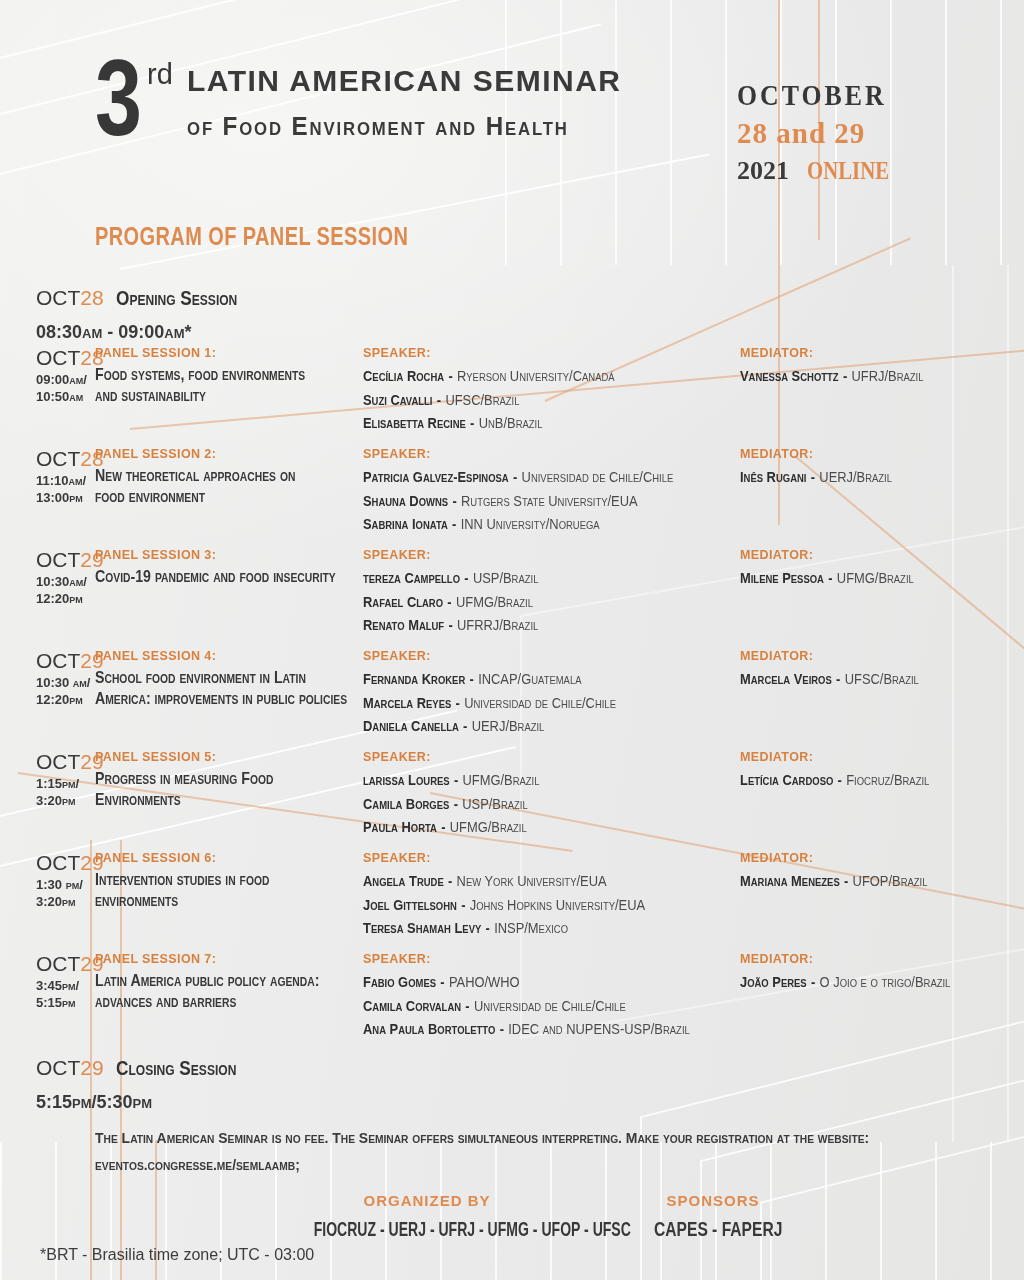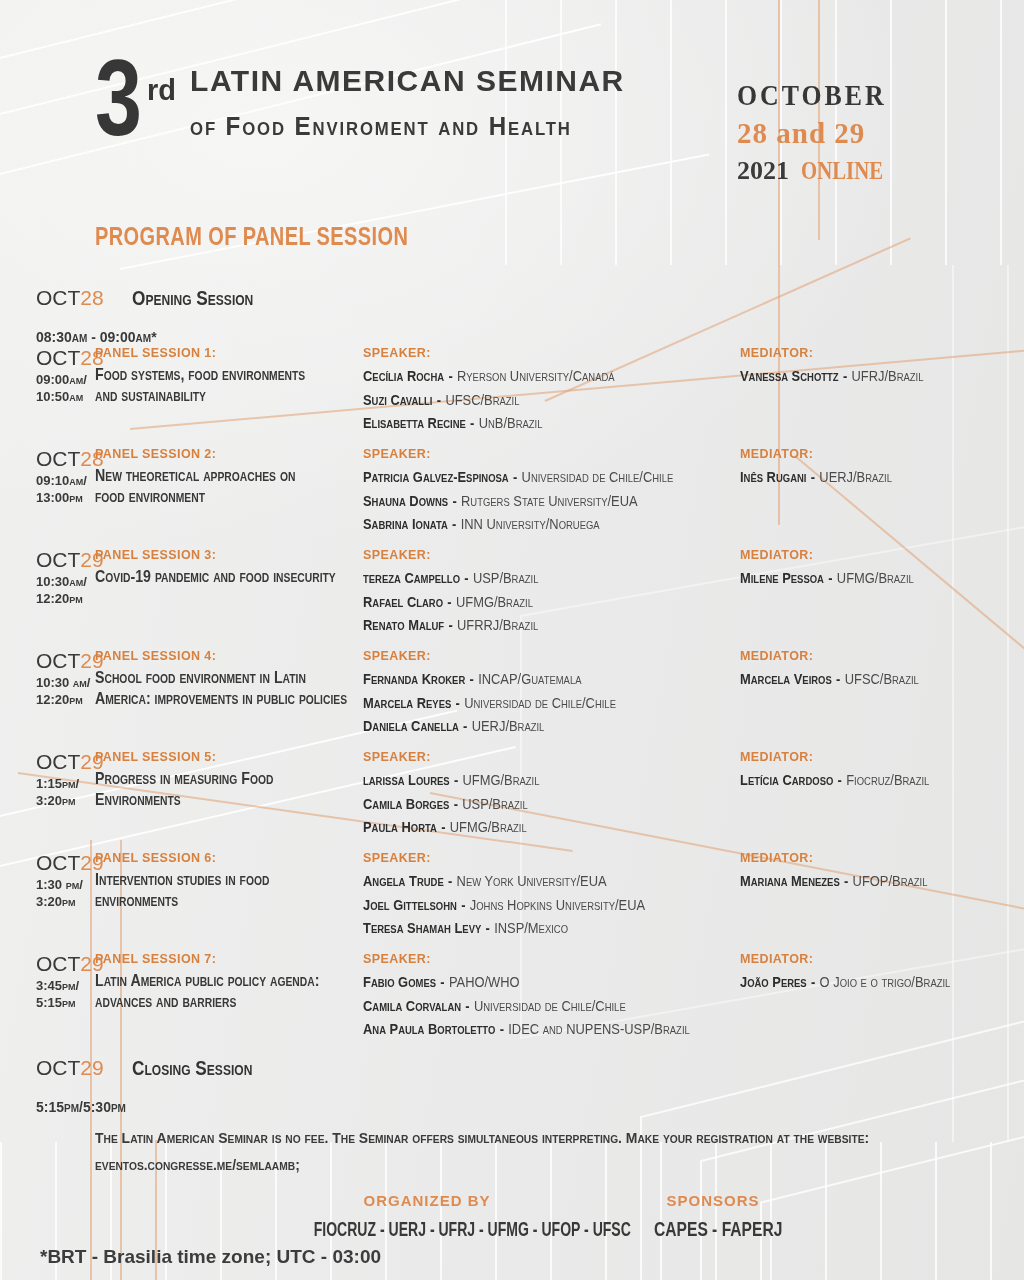--- a/index.html
+++ b/index.html
@@ -29,56 +29,56 @@
   .cx{display:inline-block;white-space:nowrap;transform-origin:0 50%;}
   .cxc{transform-origin:50% 50%;}
   .cx72{transform:scaleX(.72);}
   .cx80{transform:scaleX(.80);}
   .cx86{transform:scaleX(.86);}
   .cx93{transform:scaleX(.93);}
   .orange{color:#df8a4e;}
   
   .brand{position:absolute;top:54px;left:95px;display:flex;align-items:flex-start;}
   .big3{display:inline-block;font-size:108px;line-height:88px;font-weight:bold;color:#373737;transform:scaleX(.78);transform-origin:0 0;}
-  .sup{font-size:29px;font-weight:bold;color:#373737;margin:20px 0 0 -8px;}
+  .sup{font-size:29px;font-weight:normal;color:#373737;margin:4px 0 0 -8px;}
   .titles{margin:10px 0 0 14px;}
   .t1{font-size:30px;font-weight:bold;letter-spacing:1.5px;color:#3a3a3a;}
   .t2{font-size:26px;font-weight:bold;letter-spacing:2px;color:#3a3a3a;margin-top:13px;}
   .datebox{position:absolute;top:78px;left:737px;font-family:Liberation Serif, serif;}
   .d1{font-size:30px;font-weight:bold;letter-spacing:3.5px;color:#373737;margin-bottom:5px;}
   .d2{font-size:29px;font-weight:bold;letter-spacing:1px;margin-bottom:6px;}
-  .d3{display:flex;align-items:center;gap:12px;font-size:26px;font-weight:bold;}
+  .d3{display:flex;align-items:center;gap:18px;font-size:26px;font-weight:bold;}
   
   .heading{position:absolute;top:222px;left:95px;font-size:25px;font-weight:bold;letter-spacing:.5px;}
   
   .edge-session{position:absolute;left:36px;}
   .edge-line1{display:flex;align-items:baseline;gap:12px;}
   .oct{font-size:21px;font-weight:normal;color:#3a3a3a;white-space:nowrap;}
   .oct .od{color:#df8a4e;}
-  .edge-title{font-size:20px;font-weight:bold;color:#333;margin-left:16px;}
-  .edge-time{font-size:14px;font-weight:bold;color:#3a3a3a;margin-top:19px;}
+  .edge-title{font-size:20px;font-weight:bold;color:#333;}
+  .edge-time{font-size:18px;font-weight:bold;color:#3a3a3a;margin-top:12px;}
   
   .sessions{position:absolute;top:346px;left:36px;width:988px;}
   .row{display:grid;grid-template-columns:59px 268px 377px auto;min-height:101px;align-items:start;}
   .c1 .time{font-size:13px;font-weight:bold;line-height:16.5px;color:#3a3a3a;}
   .c1 .oct{margin-bottom:2px;}
   .lbl{font-size:12.5px;font-weight:bold;color:#d8813e;letter-spacing:.4px;margin-bottom:4px;}
   .tline{font-size:16.5px;font-weight:bold;line-height:21px;color:#383838;}
   .pline{font-size:15px;line-height:23.5px;color:#4a4a4a;}
   .pline b{color:#2d2d2d;}
   .dash{font-weight:bold;color:#2d2d2d;margin:0 5px;}
   
   .info{position:absolute;top:1124px;left:95px;font-size:15px;font-weight:600;color:#3a3a3a;line-height:27px;}
   .orgs{position:absolute;top:1192px;left:0;width:972px;display:flex;align-items:flex-start;}
   .org-col{text-align:center;}
   .org-col .olbl{font-size:15px;font-weight:bold;letter-spacing:1px;color:#df8a4e;margin-bottom:9px;}
   .org-col .onames{font-size:19.5px;font-weight:bold;color:#383838;}
   .col-organized{margin-left:252px;width:350px;}
   .col-sponsors{margin-left:36px;width:150px;}
-  .footnote{position:absolute;top:1246px;left:40px;font-size:19px;font-weight:bold;color:#3c3c3c;}
+  .footnote{position:absolute;top:1246px;left:40px;font-size:16px;font-weight:normal;color:#3c3c3c;}
 </style>
 </head>
 <body>
 
 <div class="poster">
 
   <div class="bg">
     <div class="stripes" style="left:505px;top:0;width:519px;height:265px;"></div>
     <div class="stripes" style="left:952px;top:265px;width:72px;height:877px;opacity:.6;"></div>
     <div class="stripes" style="left:0;top:1142px;width:1024px;height:138px;"></div>
@@ -153,21 +153,21 @@
       </div>
       <div class="c4">
         <div class="lbl">MEDIATOR:</div>
         <div class="pline"><span class="sc cx cx86"><b>Vanessa Schottz</b><span class="dash">-</span><span>UFRJ/Brazil</span></span></div>
       </div>
     </div>
 
     <div class="row">
       <div class="c1">
         <div class="oct"><span>OCT</span><span class="od">28</span></div>
-        <div class="time sc">09:10am/</div>
+        <div class="time sc">11:10am/</div>
         <div class="time sc">13:00pm</div>
       </div>
       <div class="c2">
         <div class="lbl">PANEL SESSION 2:</div>
         <div class="tline"><span class="sc cx cx86">New theoretical approaches on</span></div>
         <div class="tline"><span class="sc cx cx86">food environment</span></div>
       </div>
       <div class="c3">
         <div class="lbl">SPEAKER:</div>
         <div class="pline"><span class="sc cx cx86"><b>Patricia Galvez-Espinosa</b><span class="dash">-</span><span>Universidad de Chile/Chile</span></span></div>

